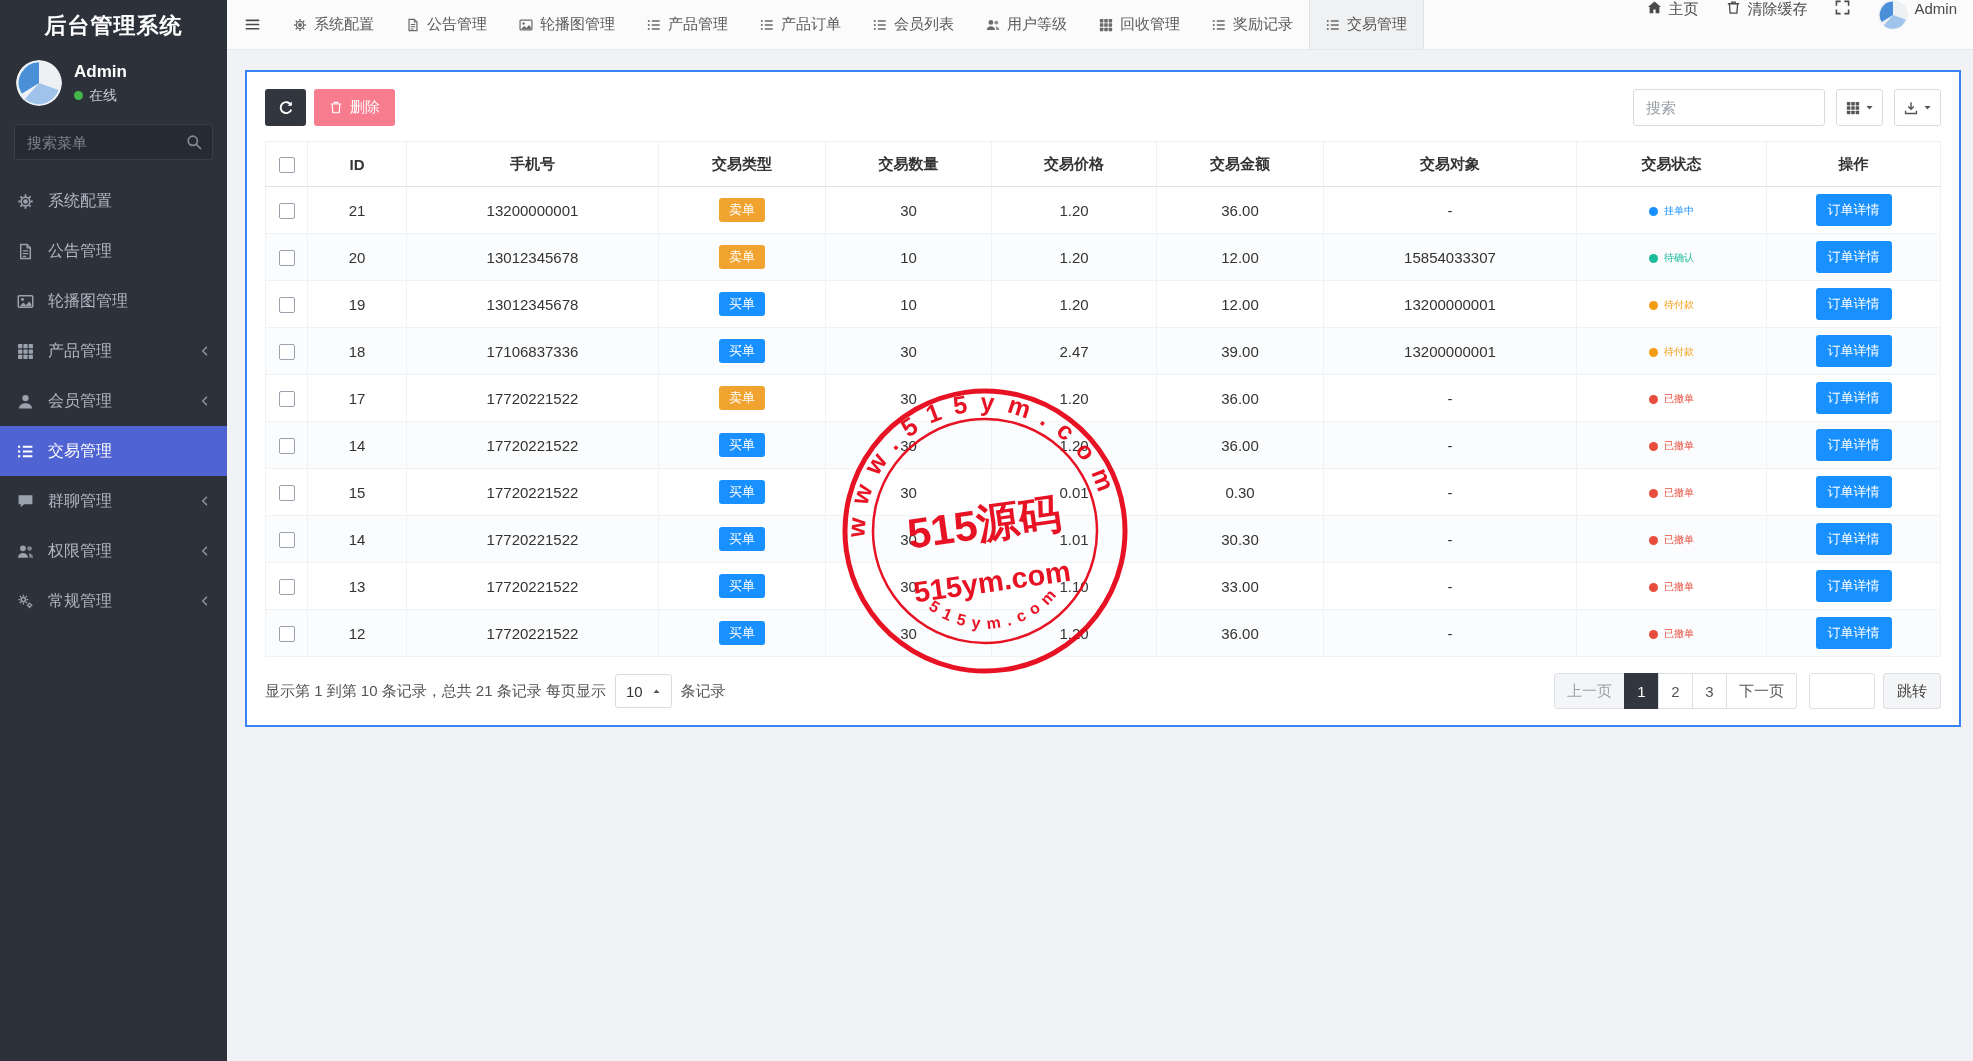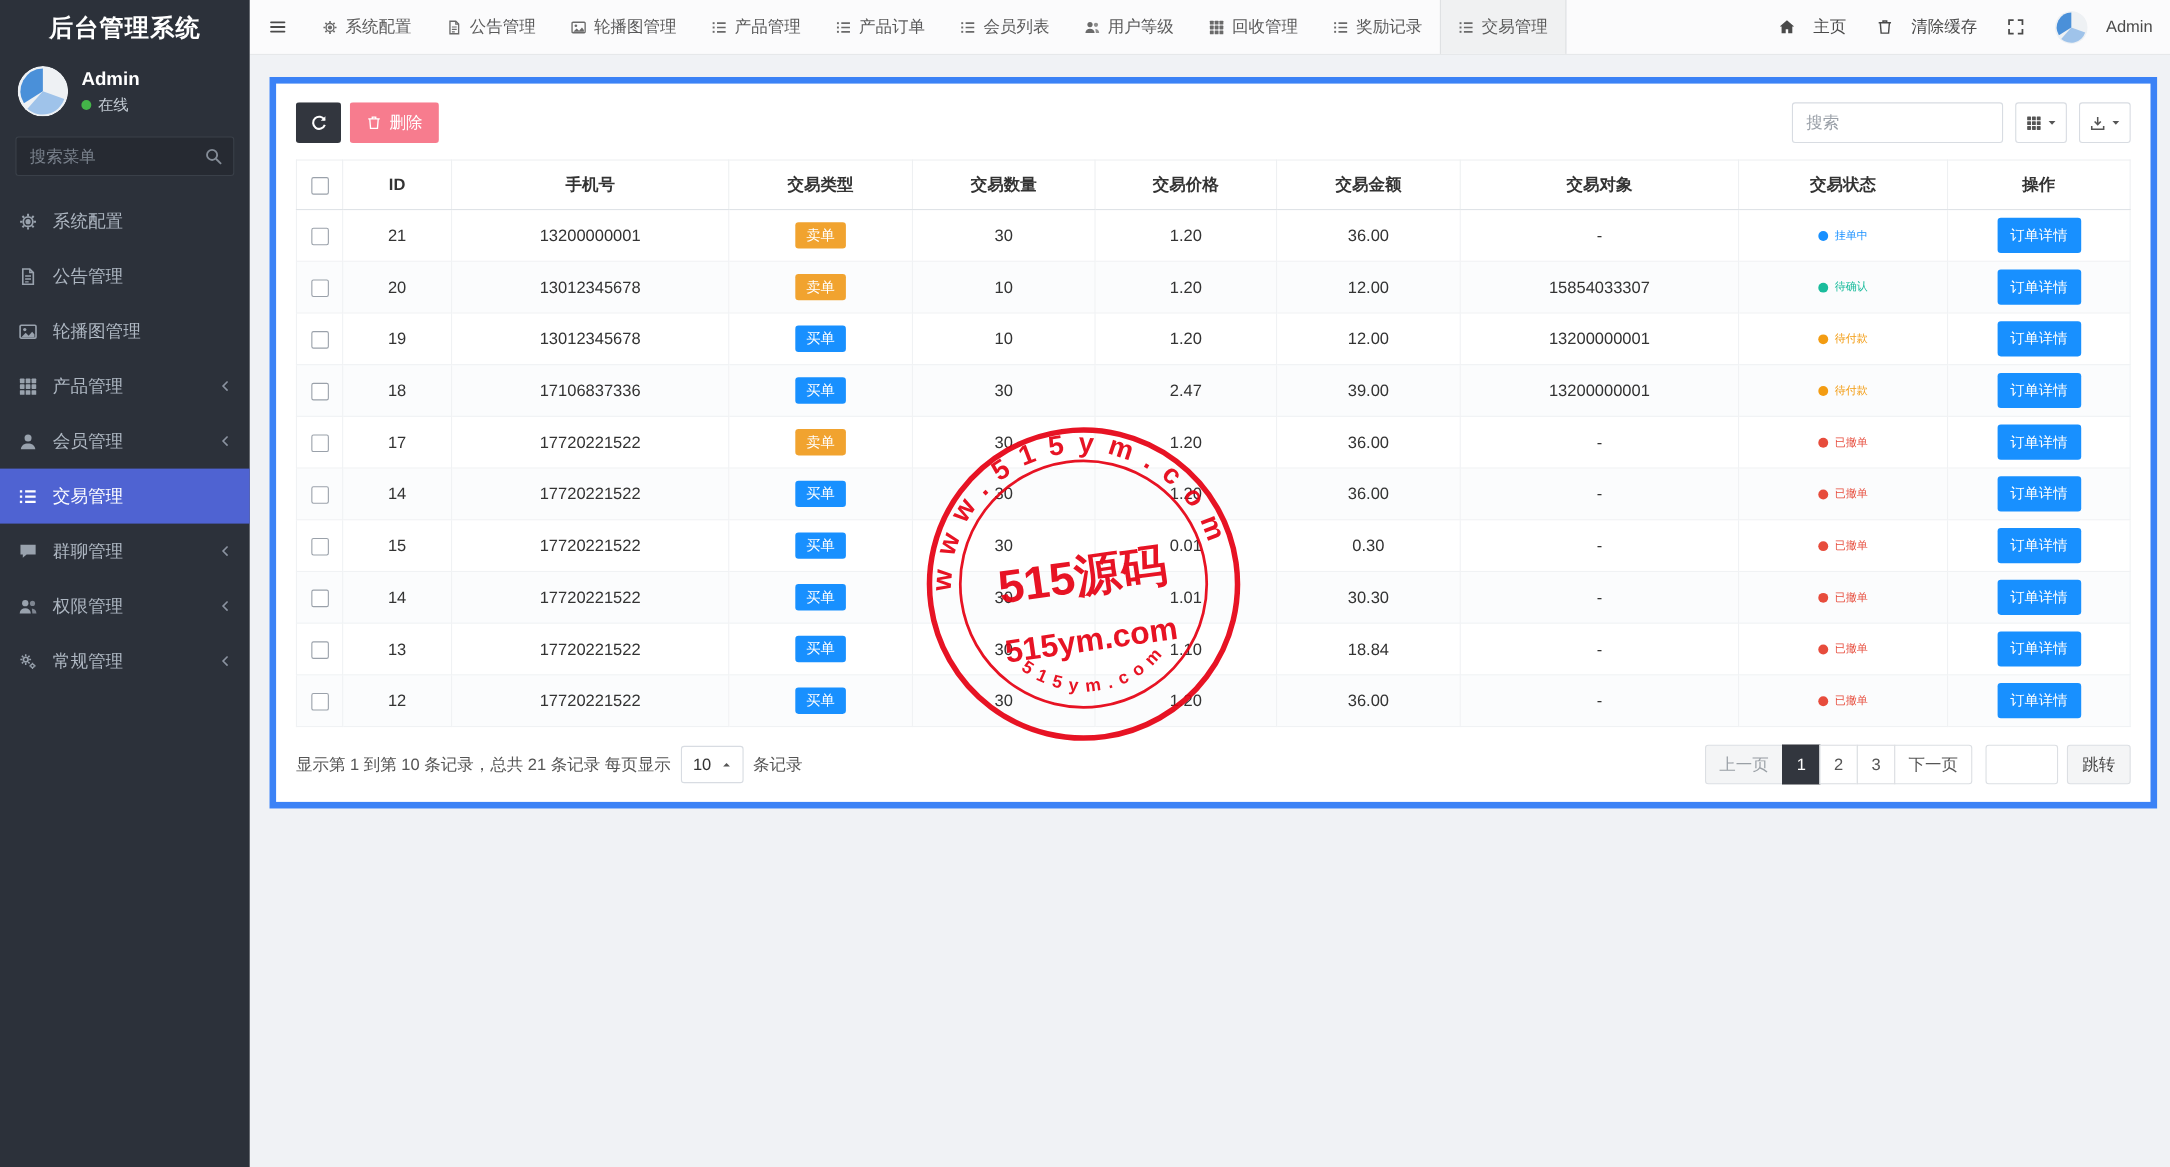--- a/index.html
+++ b/index.html
@@ -30,27 +30,27 @@
 
   
   .topbar{position:absolute;left:227px;top:0;right:0;height:50px;background:#fbfbfc;border-bottom:1px solid #e6e8ea;display:flex;align-items:stretch;z-index:9}
   .burger{width:50px;display:flex;align-items:center;justify-content:center;color:#4a4a4a;cursor:pointer}
   .burger .ic{width:17px;height:15px}
   .tabs{display:flex;align-items:stretch}
   .tab{display:flex;align-items:center;gap:7px;padding:0 16px;font-size:15px;color:#5a5a5a;cursor:pointer;white-space:nowrap}
   .tab .t-ic{width:14px;height:14px;color:#6a6a6a}
   .tab.active{background:#f0f1f2;border-left:1px solid #dfe1e3;border-right:1px solid #dfe1e3}
   .tb-right{margin-left:auto;display:flex;align-items:center;padding-right:2px}
-  .tb-item{display:flex;align-items:center;gap:16px;padding:0 14px;font-size:15px;color:#4a4a4a;height:100%;cursor:pointer;white-space:nowrap}
+  .tb-item{display:flex;gap:6px;padding:0 14px;font-size:15px;color:#4a4a4a;height:100%;cursor:pointer;white-space:nowrap}
   .tb-item .ic{width:15px;height:15px}
   .avatar-sm{width:30px;height:30px;border-radius:50%;overflow:hidden;flex:none}
 
   
   .content{position:absolute;left:227px;top:50px;right:0;bottom:0;background:#f0f2f5}
-  .panel{margin:20px 12px 0 18px;background:#fff;border:6px solid #3b82f6;padding:17px 18px 16px}
+  .panel{margin:20px 12px 0 18px;background:#fff;border:2px solid #3b82f6;padding:17px 18px 16px}
   .toolbar{display:flex;align-items:center}
   .btn{display:inline-flex;align-items:center;justify-content:center;border-radius:3px;cursor:pointer;border:1px solid transparent}
   .btn-refresh{width:41px;height:37px;background:var(--dark-btn,#32363e);color:#fff}
   .btn-refresh .ic{width:16px;height:16px}
   .btn-del{height:37px;margin-left:8px;padding:0 14px;background:var(--danger-btn,#f77c8e);color:#fff;font-size:15px;gap:7px}
   .btn-del .ic{width:14px;height:15px}
   .tool-right{margin-left:auto;display:flex;align-items:center}
   .search-box input{width:192px;height:37px;border:1px solid #d8dce2;border-radius:3px;padding:0 12px;font-size:15px;color:#333;outline:none;background:#fff}
   .search-box input::placeholder{color:#9aa0a8}
   .btn-ghost{height:37px;width:47px;background:#fff;border:1px solid #d8dce2;color:#555;gap:5px;margin-left:11px}
@@ -582,21 +582,21 @@
             <td><span class="status" style="color:#e74c3c"><span class="dot" style="background:#e74c3c"></span>已撤单</span></td>
             <td><button class="detail-btn">订单详情</button></td>
           </tr>
           <tr>
             <td><span class="cb"></span></td>
             <td>13</td>
             <td>17720221522</td>
             <td><span class="badge" style="background:#1890ff">买单</span></td>
             <td>30</td>
             <td>1.10</td>
-            <td>18.84</td>
+            <td>33.00</td>
             <td>-</td>
             <td><span class="status" style="color:#e74c3c"><span class="dot" style="background:#e74c3c"></span>已撤单</span></td>
             <td><button class="detail-btn">订单详情</button></td>
           </tr>
           <tr>
             <td><span class="cb"></span></td>
             <td>12</td>
             <td>17720221522</td>
             <td><span class="badge" style="background:#1890ff">买单</span></td>
             <td>30</td>

